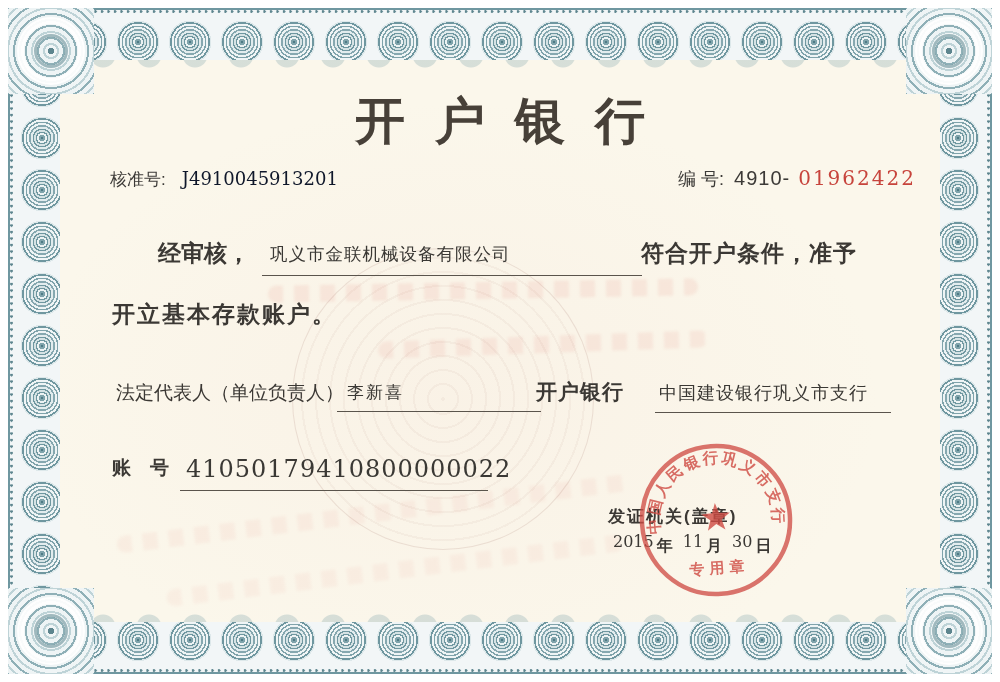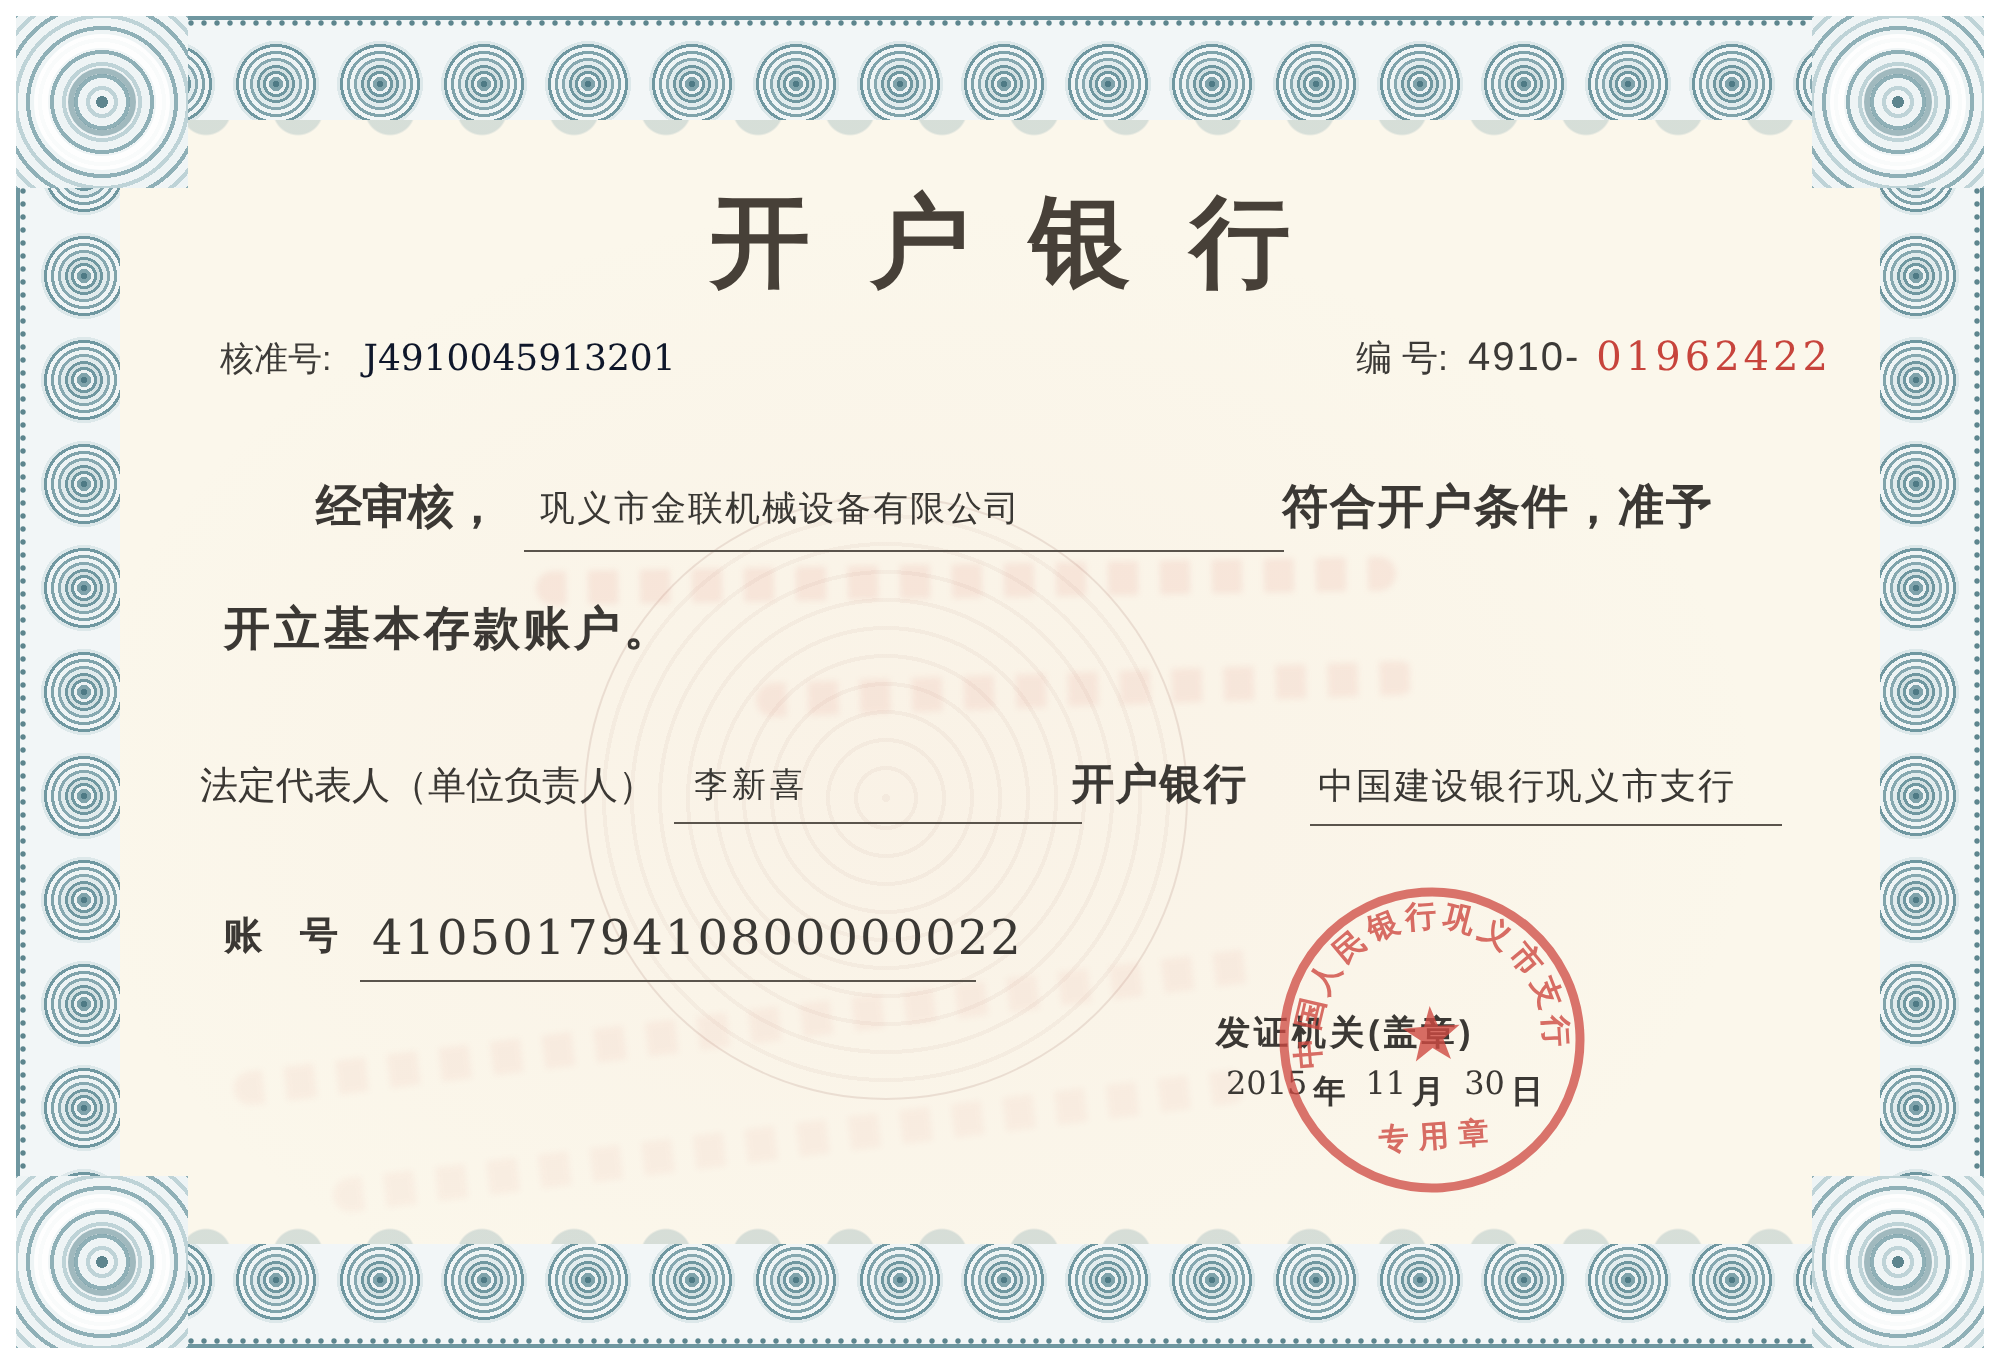--- a/index.html
+++ b/index.html
@@ -85,21 +85,21 @@
   .serial{left:678px;top:166px;font-size:18px;color:#3c3a37;}
   .serial .pfx{font-size:20px;margin-left:10px;letter-spacing:1px;}
   .serial .red{font-family:"DejaVu Serif","Liberation Serif",serif;font-size:20px;margin-left:8px;letter-spacing:2px;}
 
   .line1-prefix{left:158px;top:238px;font-size:23px;font-weight:600;color:#3b3834;}
   .fill{border-bottom:1.5px solid #5a544c;}
   .company{left:262px;top:240px;width:372px;font-size:17.5px;padding:2px 0 9px 8px;color:#3a3834;letter-spacing:1px;}
   .line1-suffix{left:641px;top:238px;font-size:23px;font-weight:600;color:#3b3834;letter-spacing:1px;}
   .line2{left:112px;top:299px;font-size:23px;font-weight:600;color:#3b3834;letter-spacing:2px;}
 
-  .legal-label{left:100px;top:380px;font-size:19px;font-weight:500;color:#3b3834;}
+  .legal-label{left:116px;top:380px;font-size:19px;font-weight:500;color:#3b3834;}
   .rep{left:337px;top:379px;width:194px;font-size:17px;padding:2px 0 7px 10px;color:#3a3834;letter-spacing:2px;}
   .bank-label{left:536px;top:378px;font-size:21px;font-weight:700;color:#3b3834;letter-spacing:1px;}
   .bank{left:655px;top:379px;width:232px;font-size:18px;padding:2px 0 7px 4px;color:#3a3834;letter-spacing:1px;}
 
   .acct-label{left:112px;top:455px;font-size:19px;font-weight:600;color:#3b3834;}
   .acct{left:180px;top:453px;width:302px;font-size:24px;padding:2px 0 7px 6px;color:#3a3834;letter-spacing:1px;}
 
   .issuer-label{left:608px;top:505px;font-size:17px;font-weight:600;color:#3b3834;letter-spacing:2px;}
   .date-line{left:610px;top:536px;font-size:16px;color:#3b3834;}
   .date-line .dnum{font-family:"DejaVu Serif","Liberation Serif",serif;font-size:16px;position:relative;top:-4px;margin:0 3px;}

